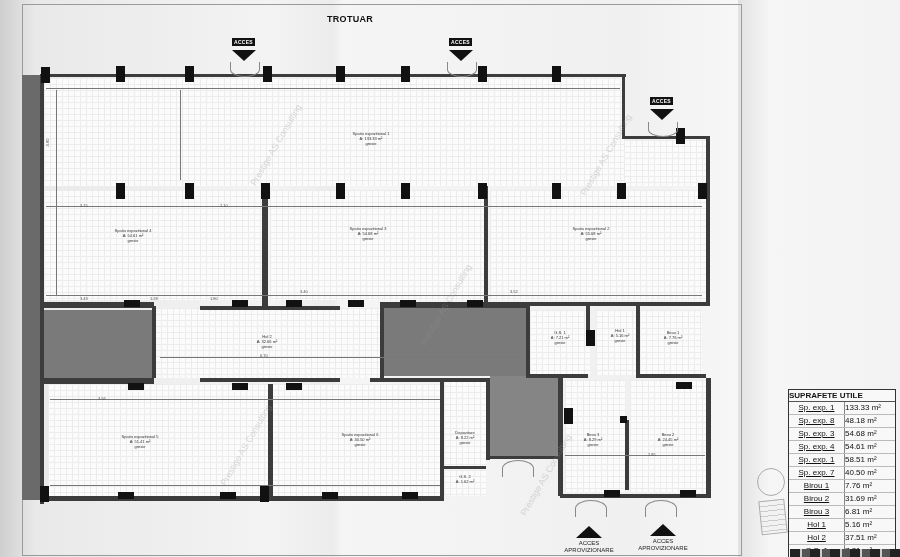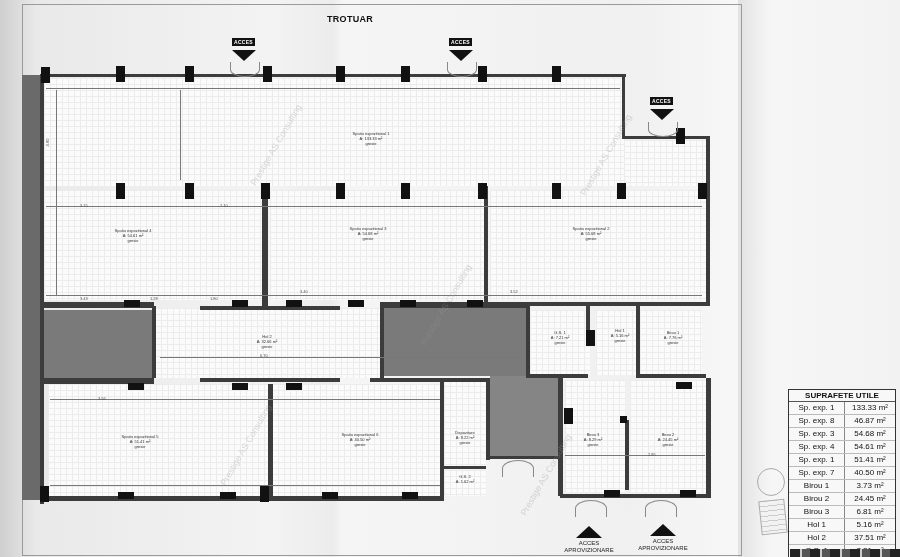--- a/index.html
+++ b/index.html
@@ -16,24 +16,24 @@
   .acces-tag{position:absolute;font-size:5px;font-weight:bold;color:#fff;background:#111;padding:1px 2px;letter-spacing:0.3px;}
   .arrow-down{position:absolute;width:0;height:0;border-left:12px solid transparent;border-right:12px solid transparent;border-top:11px solid #111;}
   .arrow-up{position:absolute;width:0;height:0;border-left:13px solid transparent;border-right:13px solid transparent;border-bottom:12px solid #111;}
   .acces-label{position:absolute;font-size:6px;color:#222;text-align:center;line-height:7px;width:70px;}
   .room-label{position:absolute;font-size:4px;color:#333;text-align:center;line-height:5px;width:70px;}
   .dim{position:absolute;font-size:4px;color:#555;}
   .dimline{position:absolute;height:0;border-top:1px solid #777;}
   .dimline-v{position:absolute;width:0;border-left:1px solid #777;}
   .watermark{position:absolute;font-size:9px;color:rgba(150,150,150,0.35);transform:rotate(-60deg);white-space:nowrap;}
   .table{position:absolute;left:788px;top:389px;width:106px;border:1px solid #333;background:#f8f8f8;font-size:8px;color:#111;}
-  .table .hdr{text-align:center;font-weight:bold;font-size:8px;padding:1px 0;border-bottom:1px solid #555;}
+  .table .hdr{font-weight:bold;font-size:8px;padding:1px 0;border-bottom:1px solid #555;}
   .table .row{display:flex;border-bottom:1px solid #bbb;height:12px;line-height:12px;}
-  .table .row .c1{width:55px;text-align:center;border-right:1px solid #888;}
-  .table .row .c2{flex:1;text-align:center;}
+  .table .row .c1{width:55px;text-align:center;border-right:1px solid #888;text-decoration:underline;}
+  .table .row .c2{flex:1;}
   .stamp-circle{position:absolute;left:757px;top:468px;width:26px;height:26px;border:1px solid #aaa;border-radius:50%;}
   .stamp-rect{position:absolute;left:760px;top:500px;width:24px;height:32px;border:1px solid #aaa;background:repeating-linear-gradient(#f2f2f2 0 4px,#ccc 4px 5px);transform:rotate(-6deg);}
   .footer-strip{position:absolute;left:790px;top:549px;width:110px;height:8px;background:repeating-linear-gradient(90deg,#222 0 10px,#ccc 10px 12px,#555 12px 20px);}
   .door-arc{position:absolute;border:1px solid #888;border-radius:0 0 50% 50%;border-top:none;}
 </style>
 </head>
 <body>
 
 <div class="paper"></div>
 <div class="right-sheet"></div>
@@ -263,45 +263,45 @@
 <div class="watermark" style="left:200px;top:440px;">Prestige AS Consulting</div>
 
 <div class="table">
   <div class="hdr">SUPRAFETE UTILE</div>
   <div class="row">
       <div class="c1">Sp. exp. 1</div>
       <div class="c2">133.33 m²</div>
     </div>
   <div class="row">
       <div class="c1">Sp. exp. 8</div>
-      <div class="c2">46.87 m²</div>
+      <div class="c2">48.18 m²</div>
     </div>
   <div class="row">
       <div class="c1">Sp. exp. 3</div>
       <div class="c2">54.68 m²</div>
     </div>
   <div class="row">
       <div class="c1">Sp. exp. 4</div>
       <div class="c2">54.61 m²</div>
     </div>
   <div class="row">
       <div class="c1">Sp. exp. 1</div>
-      <div class="c2">51.41 m²</div>
+      <div class="c2">58.51 m²</div>
     </div>
   <div class="row">
       <div class="c1">Sp. exp. 7</div>
       <div class="c2">40.50 m²</div>
     </div>
   <div class="row">
       <div class="c1">Birou 1</div>
-      <div class="c2">3.73 m²</div>
+      <div class="c2">7.76 m²</div>
     </div>
   <div class="row">
       <div class="c1">Birou 2</div>
-      <div class="c2">24.45 m²</div>
+      <div class="c2">31.69 m²</div>
     </div>
   <div class="row">
       <div class="c1">Birou 3</div>
       <div class="c2">6.81 m²</div>
     </div>
   <div class="row">
       <div class="c1">Hol 1</div>
       <div class="c2">5.16 m²</div>
     </div>
   <div class="row">

